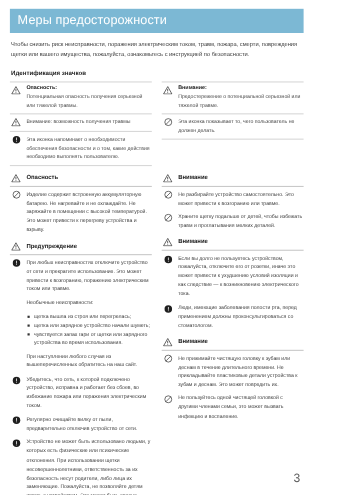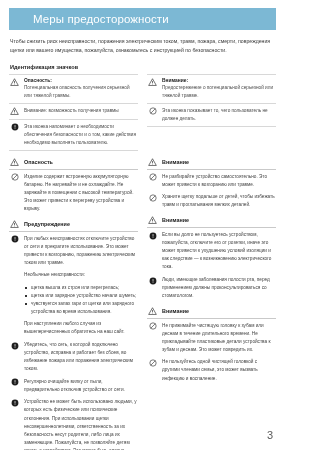--- a/index.html
+++ b/index.html
@@ -23,21 +23,21 @@
     position: relative;
   }
 
   
   .title-bar {
     background: #7cb8d4;
     height: 22px;
     margin: 0 0 0 0;
     display: flex;
     align-items: center;
-    padding-left: 24px;
+    padding-left: 7px;
     box-sizing: border-box;
   }
   .title-bar .title {
     color: #ffffff;
     font-size: 11.5px;
     font-weight: normal;
     letter-spacing: 0.1px;
   }
 
   

